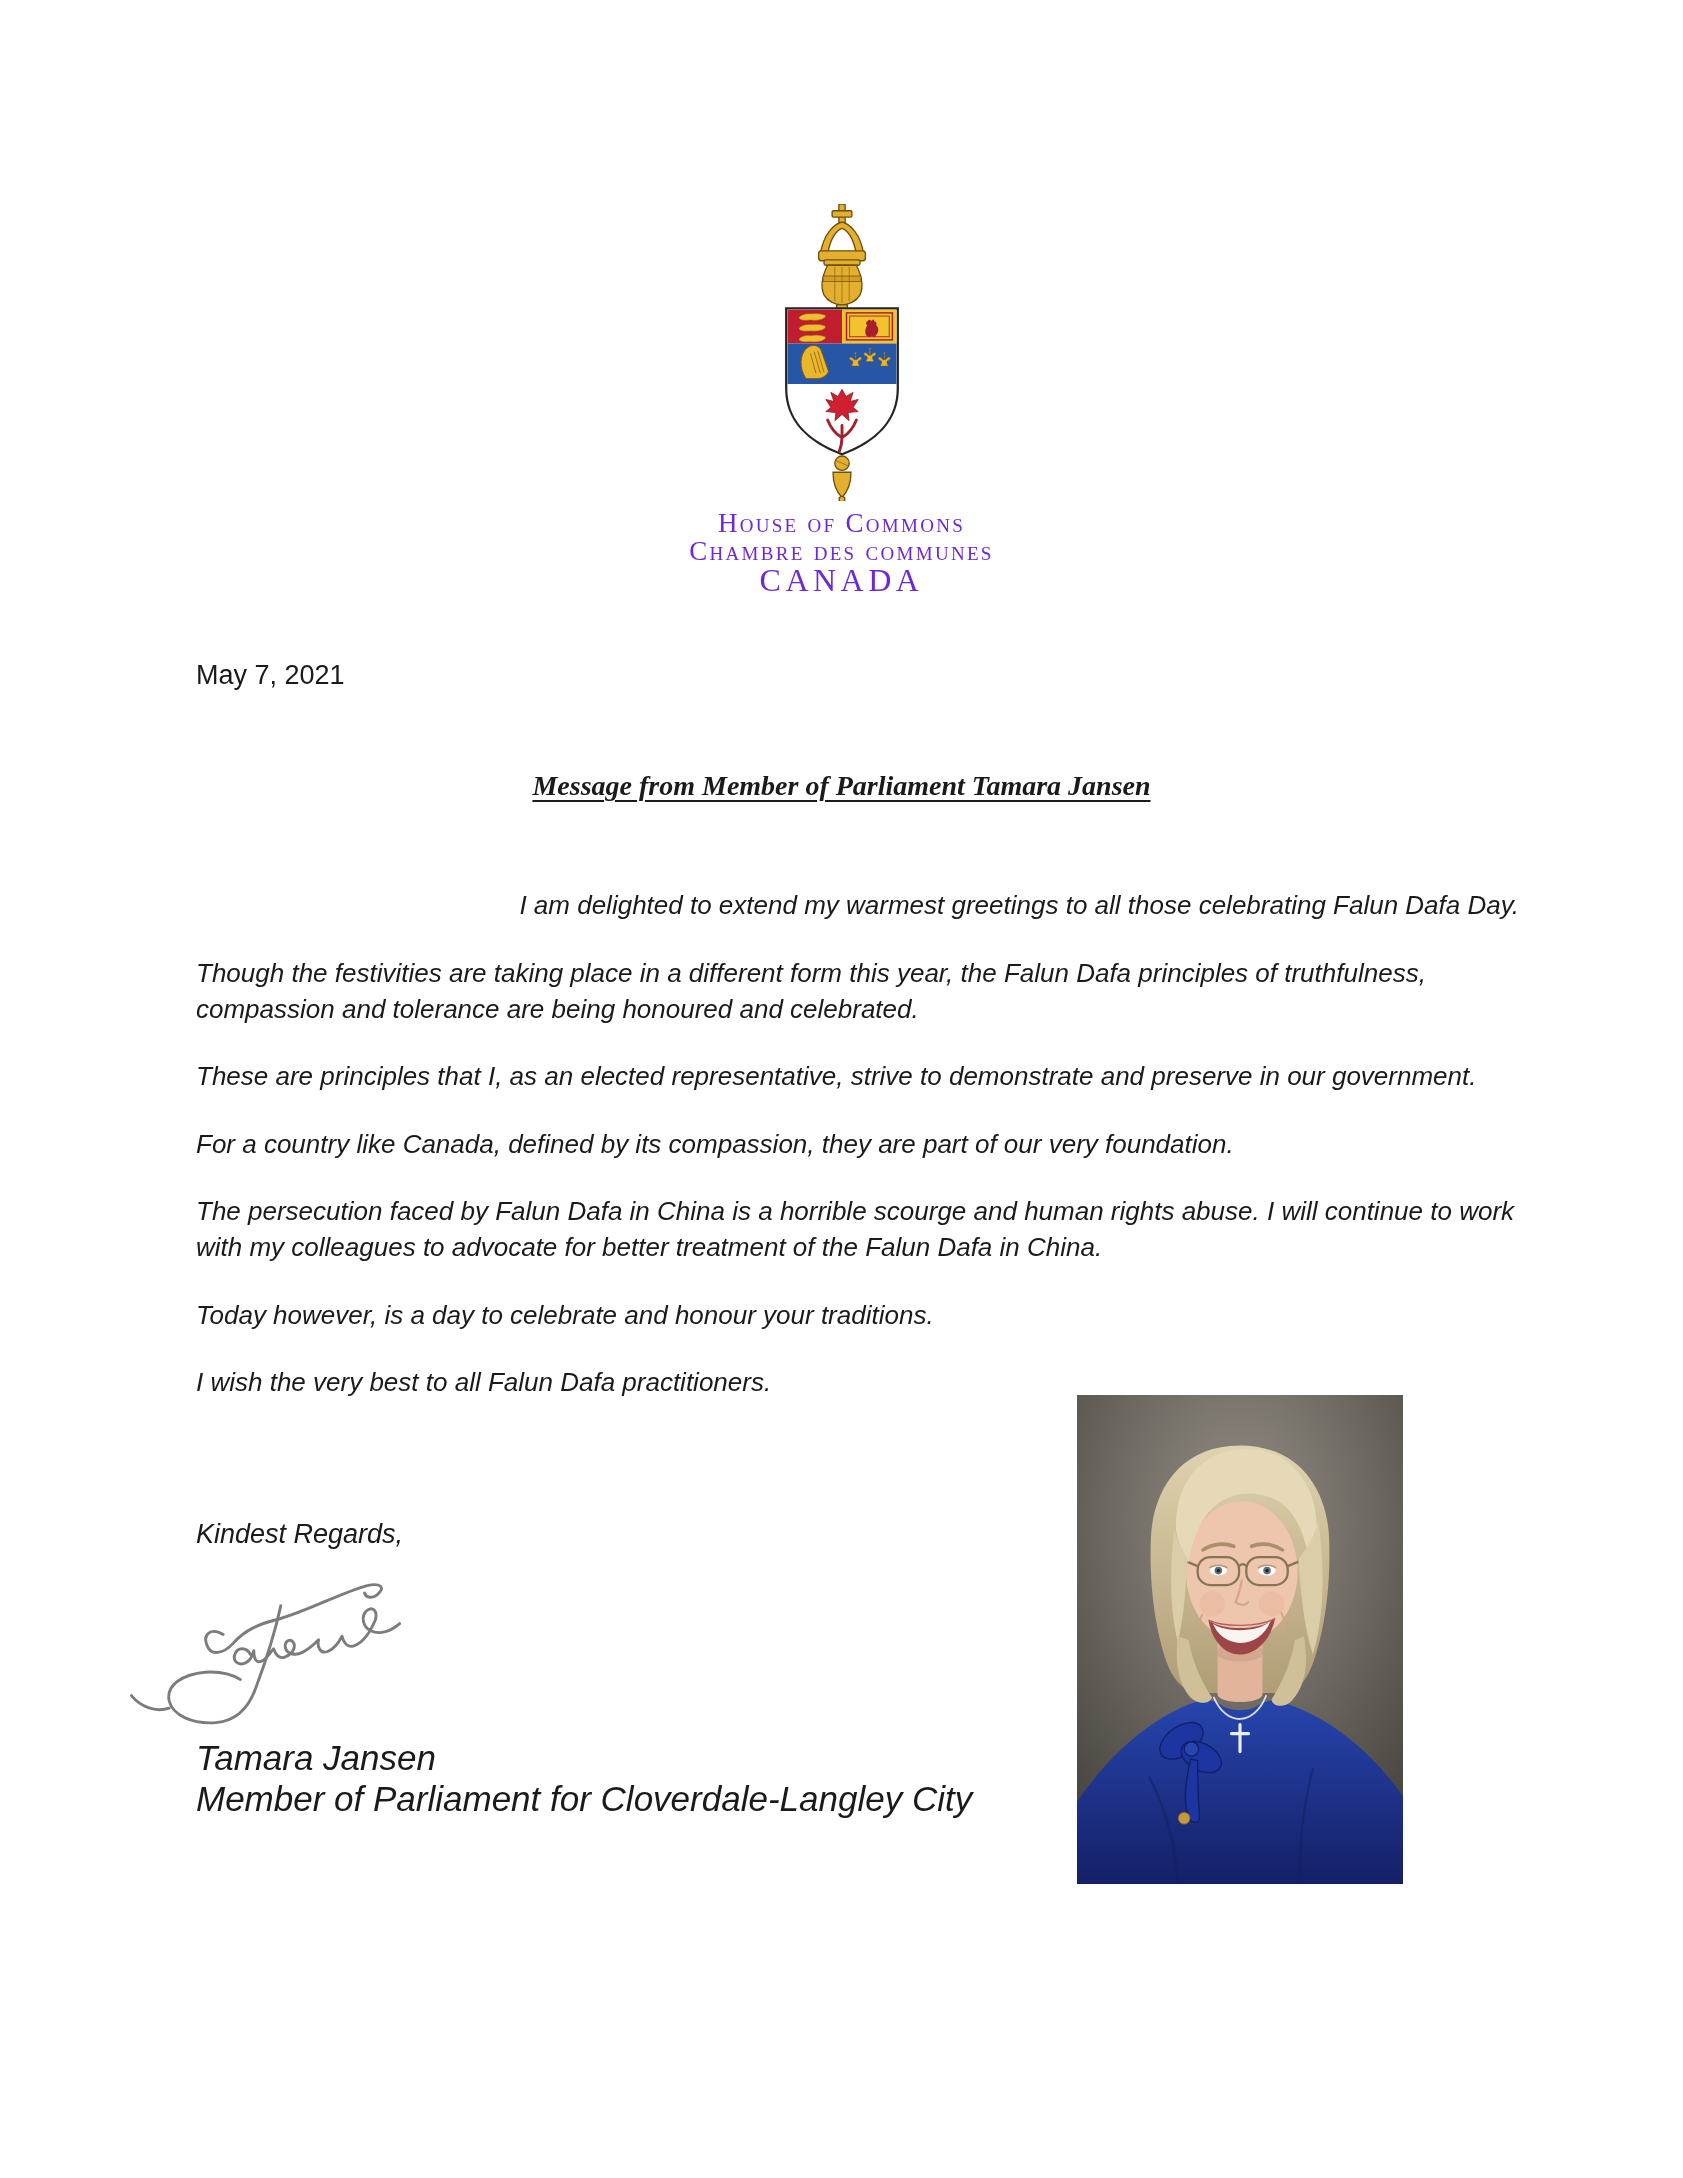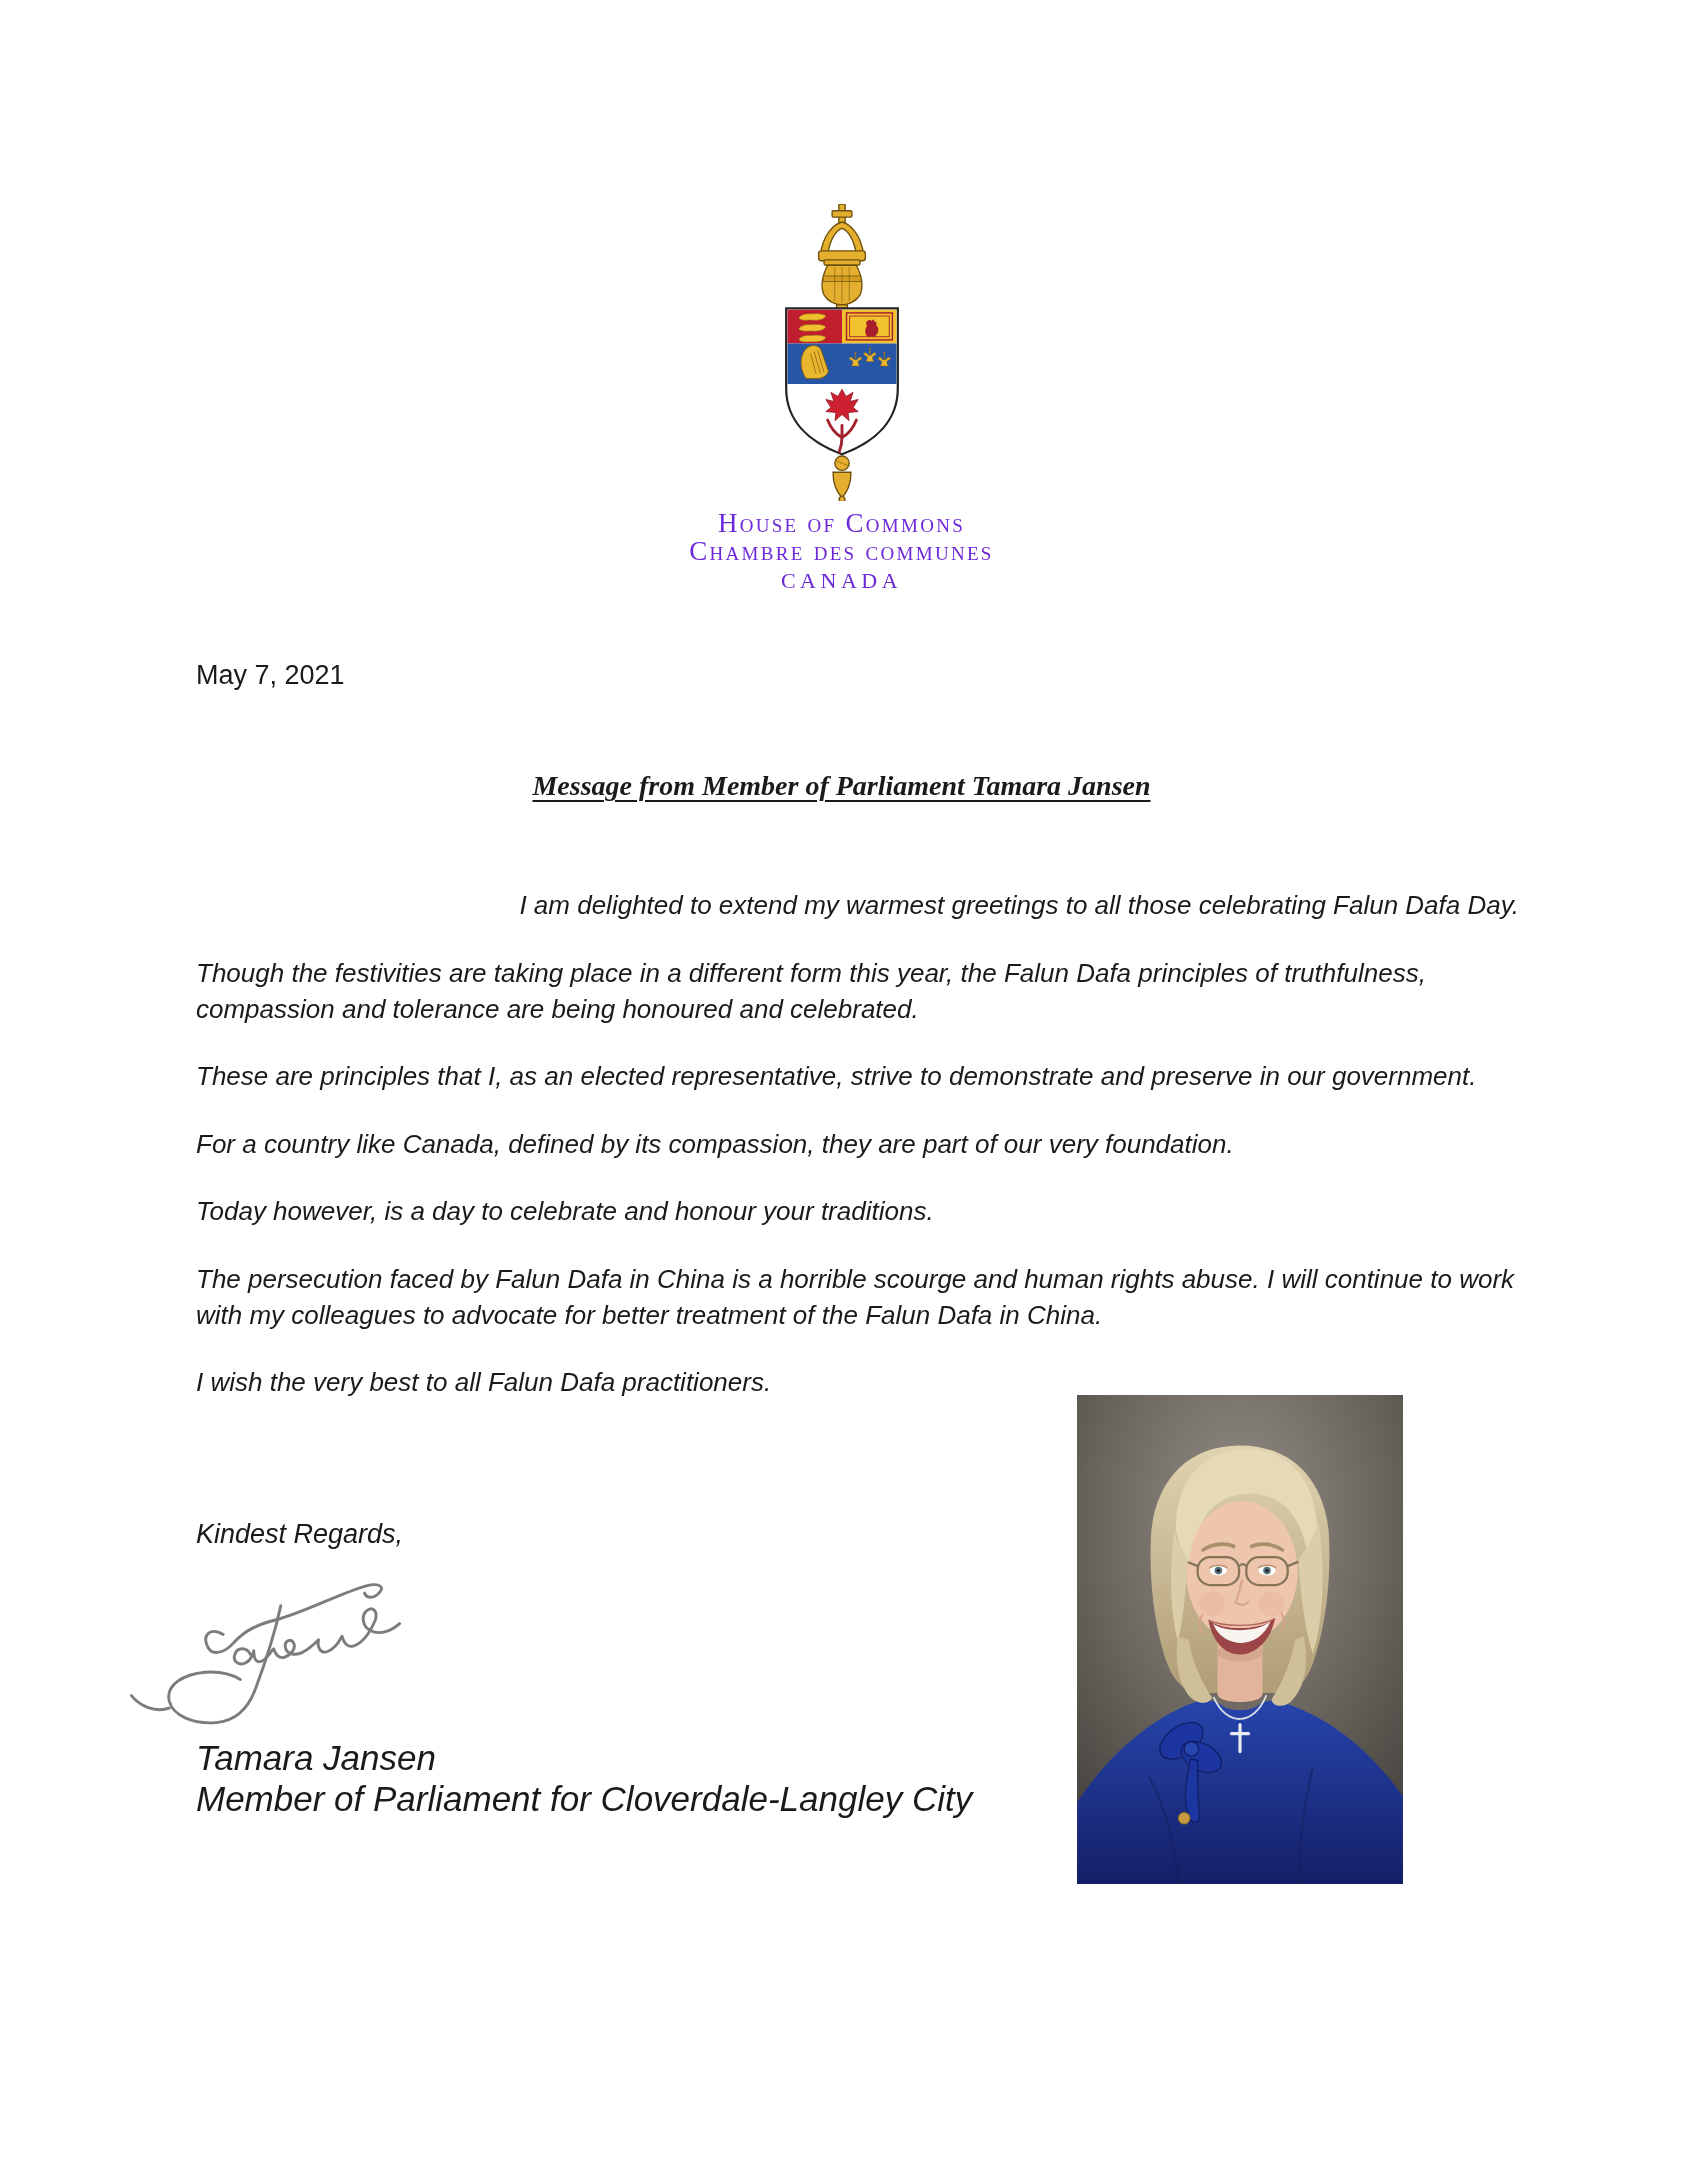--- a/index.html
+++ b/index.html
@@ -16,21 +16,21 @@
   .letterhead-text{
     position:absolute;left:0;top:509px;width:1683px;
     text-align:center;color:#6d28d9;
     font-family:"Liberation Serif","DejaVu Serif",serif;
     font-style:normal;
   }
   .lh-line1,.lh-line2{
     font-size:27px;line-height:28px;
     font-variant:small-caps;letter-spacing:2.3px;
   }
-  .lh-line3{font-size:22px;line-height:31px;letter-spacing:4.5px;}
+  .lh-line3{font-size:32px;line-height:31px;letter-spacing:4.5px;}
   
   .date{
     position:absolute;left:196px;top:660px;
     font-size:27px;
   }
   .heading{
     position:absolute;left:198px;top:770px;width:1287px;
     text-align:center;font-style:italic;font-size:28px;
     font-weight:bold;
     font-family:Liberation Serif, serif;
@@ -149,22 +149,22 @@
 
   <div class="heading">
     <span>Message from Member of Parliament Tamara Jansen</span>
   </div>
 
   <div class="body-text">
     <p class="p-first"> I am delighted to extend my warmest greetings to all those celebrating Falun Dafa Day.</p>
     <p>Though the festivities are taking place in a different form this year, the Falun Dafa principles of truthfulness, compassion and tolerance are being honoured and celebrated.</p>
     <p>These are principles that I, as an elected representative, strive to demonstrate and preserve in our government.</p>
     <p>For a country like Canada, defined by its compassion, they are part of our very foundation.</p>
+    <p>The persecution faced by Falun Dafa in China is a horrible scourge and human rights abuse. I will continue to work with my colleagues to advocate for better treatment of the Falun Dafa in China.</p>
     <p>Today however, is a day to celebrate and honour your traditions.</p>
-    <p>The persecution faced by Falun Dafa in China is a horrible scourge and human rights abuse. I will continue to work with my colleagues to advocate for better treatment of the Falun Dafa in China.</p>
     <p>I wish the very best to all Falun Dafa practitioners.</p>
   </div>
 
   <div class="closing">Kindest Regards,</div>
 
   <svg class="signature-svg" viewBox="0 0 420 230" xmlns="http://www.w3.org/2000/svg">
     <g fill="none" stroke="#6e6e6e" stroke-width="3.2" stroke-linecap="round" stroke-linejoin="round" opacity="0.9">
 
       <path d="M118 96 C 104 88 95 96 100 108 C 104 120 118 118 129 106
                C 143 90 160 84 176 80 C 210 71 248 50 277 42

